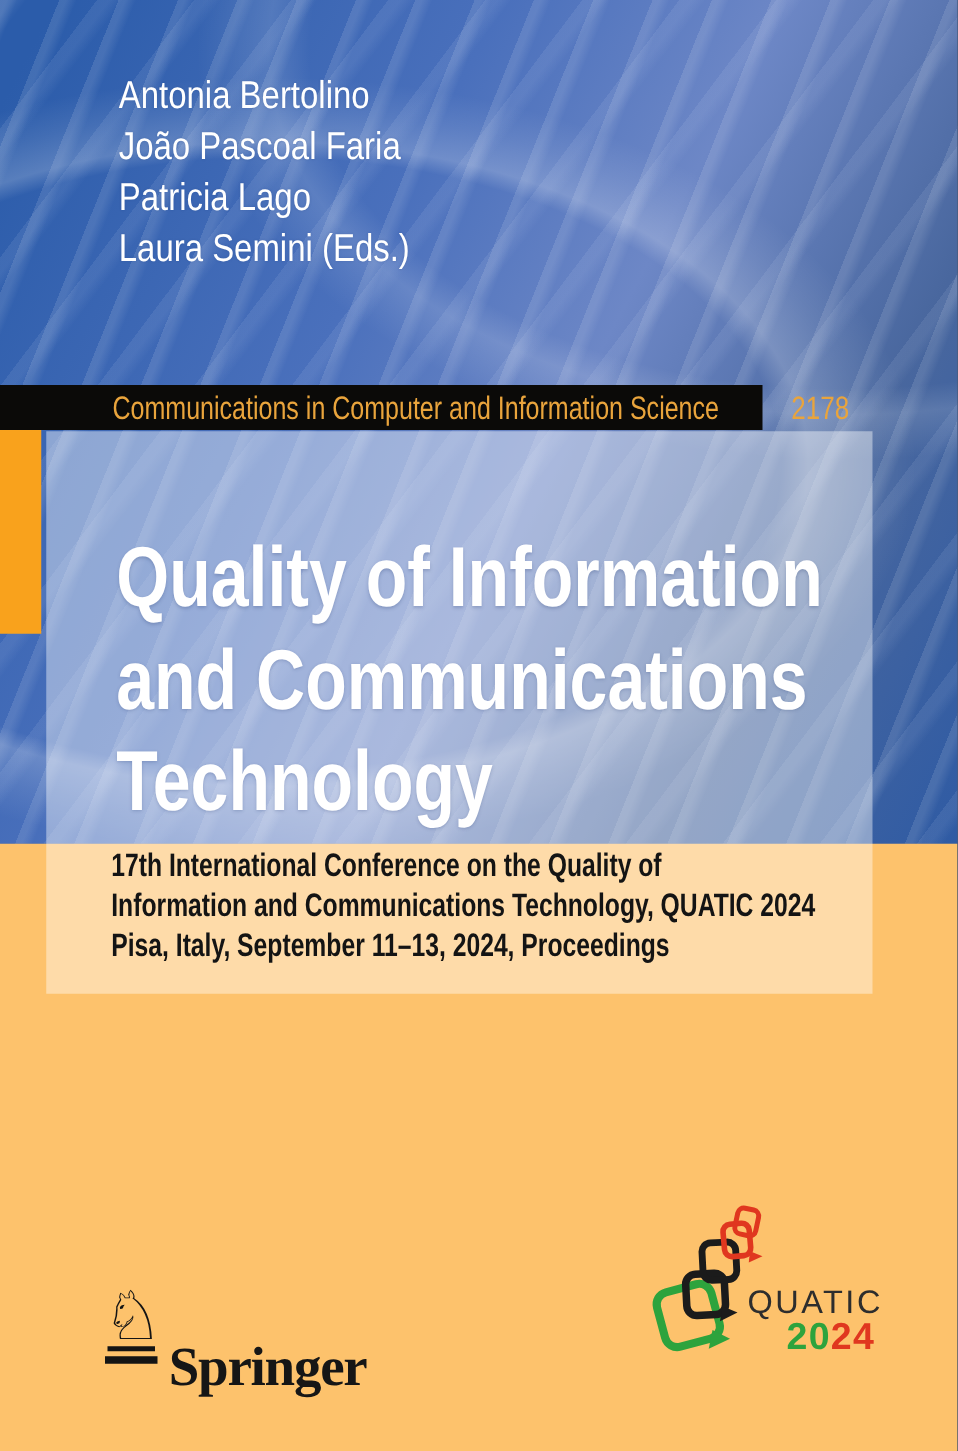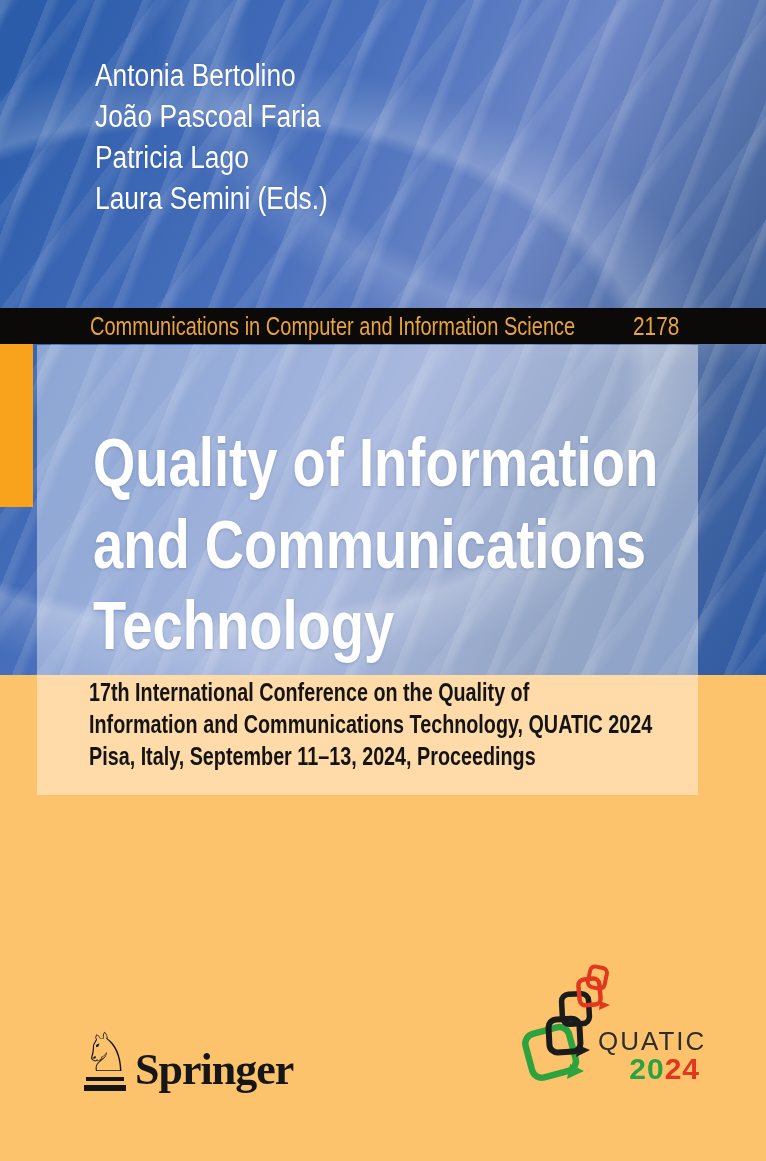--- a/index.html
+++ b/index.html
@@ -29,21 +29,21 @@
   .overlay-panel{
     position:absolute;left:37px;top:345px;width:661px;height:450px;
     background:rgba(255,255,255,0.42);
   }
   .accent-tab{
     position:absolute;left:0;top:344px;width:33px;height:163px;
     background:#f9a21c;
   }
   
   .series-bar{
-    position:absolute;left:0;top:308px;width:766px;height:36px;
+    position:absolute;left:0;top:308px;width:610px;height:36px;
     background:#0b0a08;
     text-align:right;
   }
   .series-name{
     position:absolute;left:90px;top:0;height:36px;line-height:37px;
     font-size:26px;color:#e9a43c;white-space:nowrap;
     transform:scaleX(0.77);transform-origin:left center;
   }
   .series-volume{
     position:absolute;left:633px;top:0;height:36px;line-height:37px;
@@ -74,21 +74,21 @@
   }
   
   .springer-horse{
     position:absolute;left:82px;top:1026px;
     font-family:"DejaVu Sans",sans-serif;font-size:54px;line-height:1;
     color:#141414;
   }
   .springer-bar1{position:absolute;left:86px;top:1077px;width:38px;height:4px;background:#141414;}
   .springer-bar2{position:absolute;left:84px;top:1085px;width:42px;height:6px;background:#141414;}
   .springer-wordmark{
-    position:absolute;left:135px;top:1048px;
+    position:absolute;left:135px;top:1072px;
     font-family:"Liberation Serif",serif;font-weight:700;font-size:44px;
     letter-spacing:-1px;color:#161616;line-height:1;white-space:nowrap;
   }
   
   .quatic-logo{position:absolute;left:520px;top:958px;width:220px;height:132px;}
   .quatic-word{
     font-family:"Liberation Sans",sans-serif;font-size:26px;letter-spacing:2px;fill:#2d2d2d;
   }
   .quatic-year{
     font-family:"Liberation Sans",sans-serif;font-size:30px;font-weight:bold;letter-spacing:1px;

